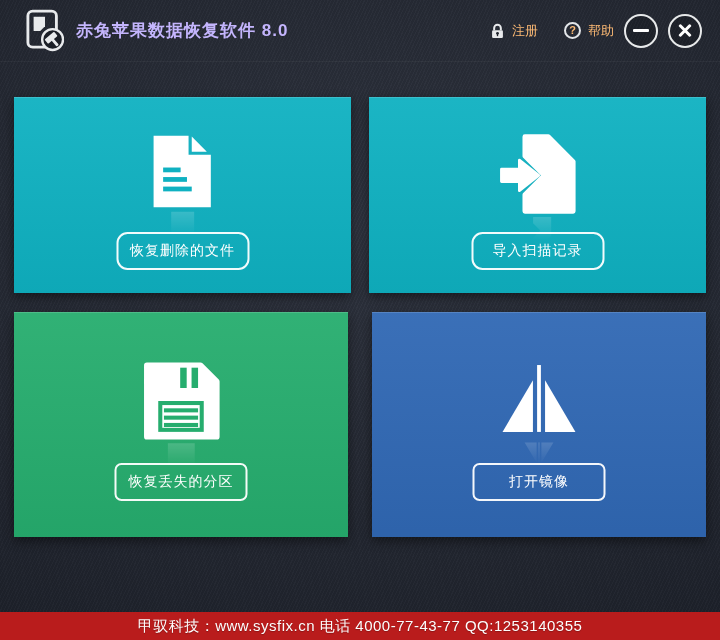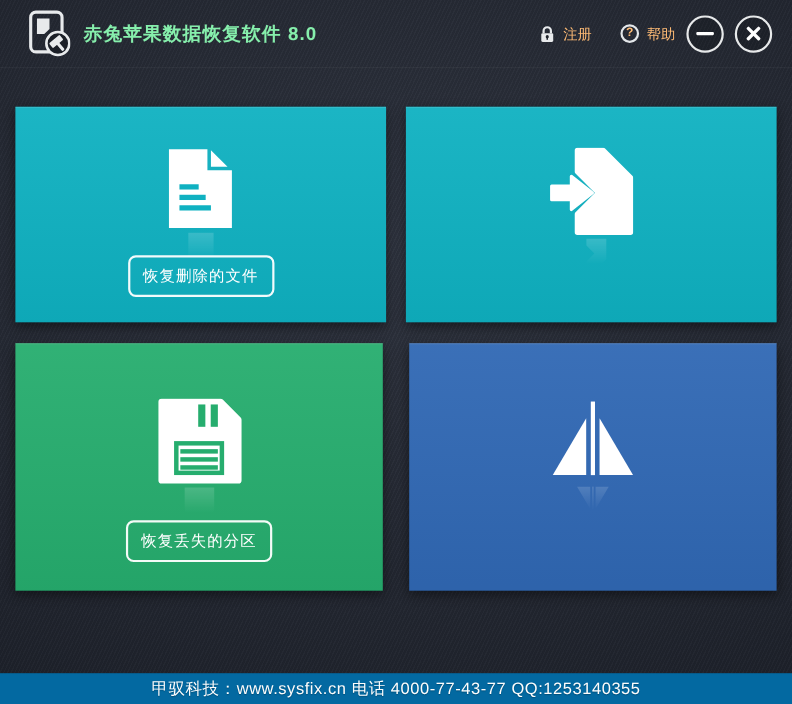--- a/index.html
+++ b/index.html
@@ -15,21 +15,21 @@
   }
 
   
   .header {
     height:62px; flex:0 0 62px;
     display:flex; align-items:center;
     padding:0 18px 0 26px;
     border-bottom:1px solid rgba(255,255,255,0.04);
   }
   .app-icon { width:38px; height:44px; }
-  .title { margin-left:12px; font-size:17px; font-weight:bold; color:#86efac; letter-spacing:1px; }
+  .title { margin-left:12px; font-size:17px; font-weight:bold; color:#c4b5fd; letter-spacing:1px; }
   .header-right { margin-left:auto; display:flex; align-items:center; }
   .hbtn { display:flex; align-items:center; gap:7px; cursor:pointer; font-size:13px; color:#fdba74; }
   .hbtn + .hbtn { margin-left:26px; }
   .qmark {
     width:17px; height:17px; border:2px solid #e3e6e9; border-radius:50%;
     display:flex; align-items:center; justify-content:center;
     font-size:11px; font-weight:bold; line-height:1;
   }
   .winbtn {
     width:34px; height:34px; border:2px solid #e7e9ea; border-radius:50%;
@@ -71,27 +71,27 @@
     mask-image:linear-gradient(to top, rgba(0,0,0,0.9), transparent 80%);
   }
   .tile-btn {
     position:absolute; left:50%; transform:translateX(-50%);
     min-width:133px; padding:8px 12px;
     border:2px solid rgba(255,255,255,0.95); border-radius:7px;
     background:transparent; color:#fff; font-size:14px; letter-spacing:1px;
     text-align:center; cursor:pointer; white-space:nowrap;
     font-family:"Liberation Sans","DejaVu Sans",sans-serif;
   }
-  .row1 .tile-btn { bottom:23px; }
-  .row2 .tile-btn { bottom:26px; }
+  .row1 .tile-btn { bottom:23px;border-radius:11px; }
+  .row2 .tile-btn { bottom:36px; }
 
   
   .footer {
     margin-top:auto; height:28px; flex:0 0 28px;
-    background:#0369a1;
+    background:#b91c1c;
     display:flex; align-items:center; justify-content:center;
     font-size:15px; color:#fdfdfd; letter-spacing:0.5px;
     text-shadow:0 1px 1px rgba(0,0,0,0.25);
   }
 </style>
 </head>
 <body>
 
 <div class="header">
   <svg class="app-icon" viewBox="0 0 40 46">
@@ -152,20 +152,21 @@
     <div class="tile tile-teal">
       <div class="icon-wrap">
         <svg width="76" height="80" viewBox="0 0 110 116">
           <path d="M36,4 H70 L106,40 V112 H36 V88 L64,60 L36,32 Z" fill="#ffffff" stroke="#ffffff" stroke-width="7" stroke-linejoin="round"></path>
           <path d="M2,51 H28 V38 L56,60 L28,82 V69 H2 Z" fill="#ffffff" stroke="#ffffff" stroke-width="4" stroke-linejoin="round"></path>
         </svg>
         <svg class="reflection" width="76" height="80" viewBox="0 0 110 116">
           <path d="M36,4 H70 L106,40 V112 H36 V88 L64,60 L36,32 Z" fill="#ffffff"></path>
         </svg>
       </div>
+      <button class="tile-btn">导入扫描记录</button>
     </div>
   </div>
 
   <div class="row row2">
 
     <div class="tile tile-green">
       <div class="icon-wrap">
         <svg width="78" height="78" viewBox="0 0 96 96">
           <path d="M6,4 H72 L92,24 V92 H6 Z" fill="#ffffff" stroke="#ffffff" stroke-width="7" stroke-linejoin="round"></path>
           <rect x="47" y="7" width="8" height="25" fill="#26ad6e"></rect>
@@ -189,19 +190,20 @@
           <rect x="47.5" y="4" width="5" height="88" fill="#ffffff"></rect>
           <polygon points="42,24 42,92 2,92" fill="#ffffff"></polygon>
           <polygon points="58,24 98,92 58,92" fill="#ffffff"></polygon>
         </svg>
         <svg class="reflection" width="76" height="76" viewBox="0 0 100 100">
           <rect x="47.5" y="4" width="5" height="88" fill="#ffffff"></rect>
           <polygon points="42,24 42,92 2,92" fill="#ffffff"></polygon>
           <polygon points="58,24 98,92 58,92" fill="#ffffff"></polygon>
         </svg>
       </div>
+      <button class="tile-btn">打开镜像</button>
     </div>
   </div>
 </div>
 
 <div class="footer">
   <span>甲驭科技：www.sysfix.cn 电话 4000-77-43-77 QQ:1253140355</span>
 </div>
 
 </body></html>

